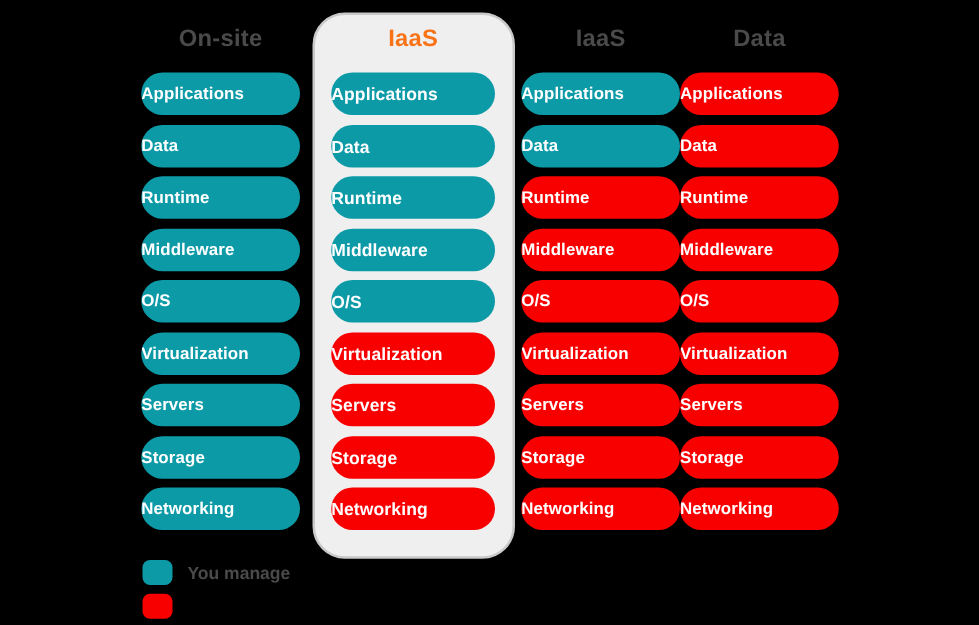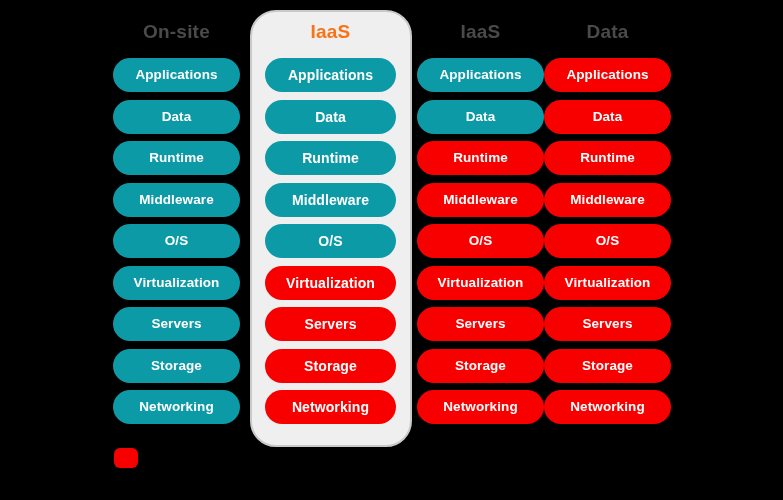--- a/index.html
+++ b/index.html
@@ -71,21 +71,21 @@
     top: 58px;
     left: 0;
     width: 100%;
   }
 
   .layer {
     height: 34px;
     line-height: 34px;
     border-radius: 17px;
     margin-bottom: 7.5px;
-    text-align: center;
+    text-align: left;
     color: #ffffff;
     font-size: 13.5px;
     font-weight: bold;
     letter-spacing: 0.1px;
     white-space: nowrap;
     overflow: hidden;
   }
   .col-iaas .layer {
     font-size: 14px;
   }
@@ -186,17 +186,21 @@
       <div class="layer red">O/S</div>
       <div class="layer red">Virtualization</div>
       <div class="layer red">Servers</div>
       <div class="layer red">Storage</div>
       <div class="layer red">Networking</div>
     </div>
   </div>
 
   <div class="legend">
     <div class="legend-row">
+      <span class="legend-swatch teal"></span>
+      <span class="legend-label">You manage</span>
+    </div>
+    <div class="legend-row">
       <span class="legend-swatch red"></span>
     </div>
   </div>
 
 </div>
 
 </body></html>

